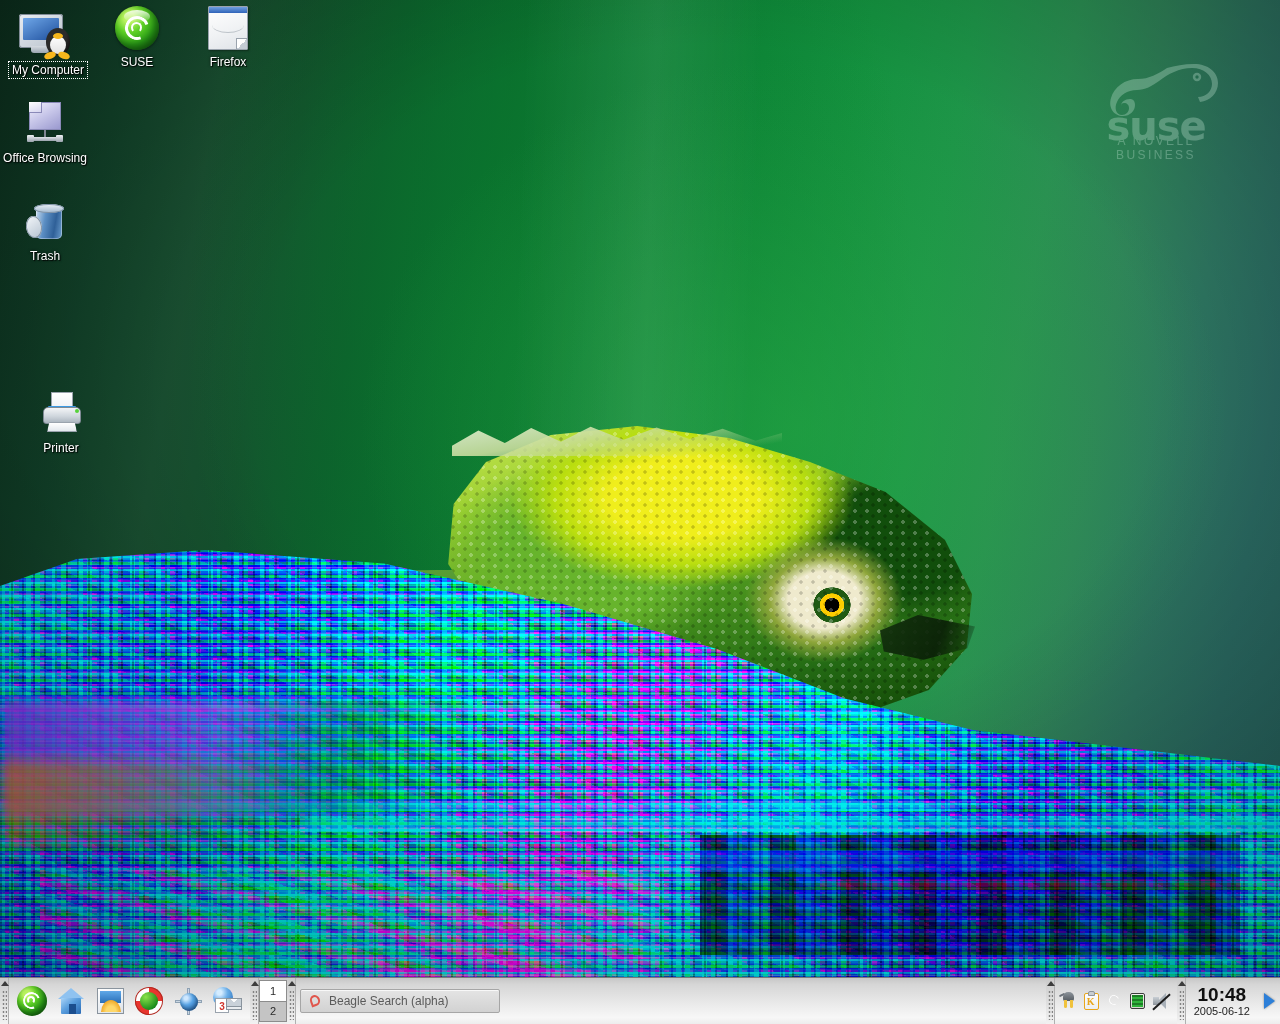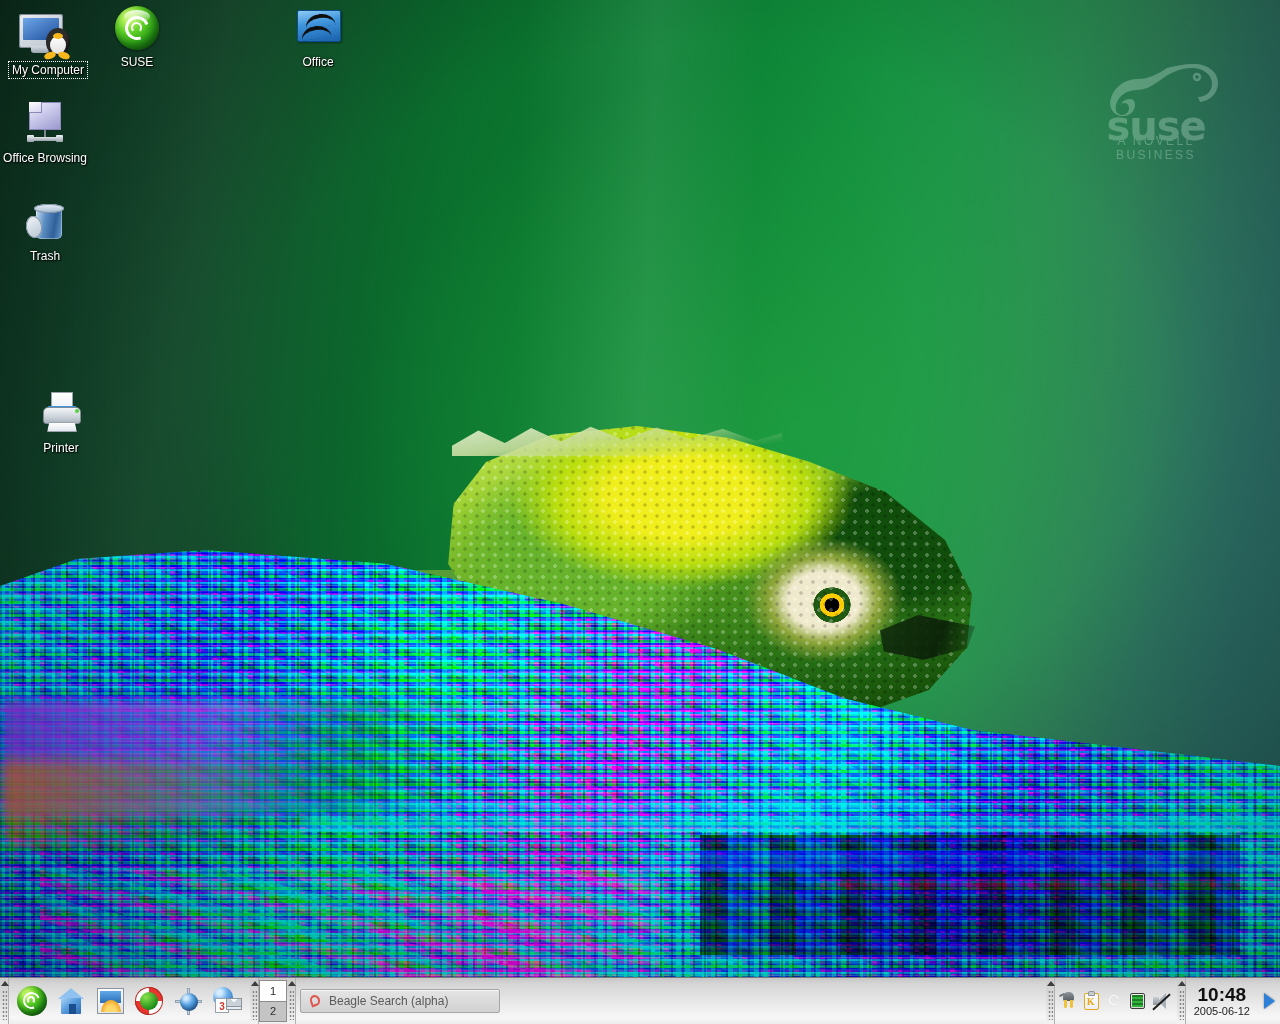--- a/index.html
+++ b/index.html
@@ -496,30 +496,31 @@
   <div class="dicon" style="left:92px; top:4px;">
     <div class="glyph">
       <div class="ic-suse">
           <div class="sw"></div>
           <div class="sw2"></div>
         </div>
     </div>
     <span class="lbl">SUSE</span>
   </div>
 
-
-  <div class="dicon" style="left:273px; top:4px;">
+  <div class="dicon" style="left:183px; top:4px;">
     <div class="glyph">
-      <div class="ic-ooo">
-          <div class="g1"></div>
-          <div class="g2"></div>
-        </div>
-    </div>
-    <span class="lbl">Office</span>
-  </div>
+      <div class="ic-doc">
+          <div class="topbar"></div>
+          <div class="curve"></div>
+          <div class="fold"></div>
+        </div>
+    </div>
+    <span class="lbl">Firefox</span>
+  </div>
+
 
   <div class="dicon" style="left:0px; top:100px;">
     <div class="glyph">
       <div class="ic-net">
           <div class="cube"></div>
           <div class="stem"></div>
           <div class="bar"></div>
           <div class="n1"></div>
           <div class="n2"></div>
         </div>

